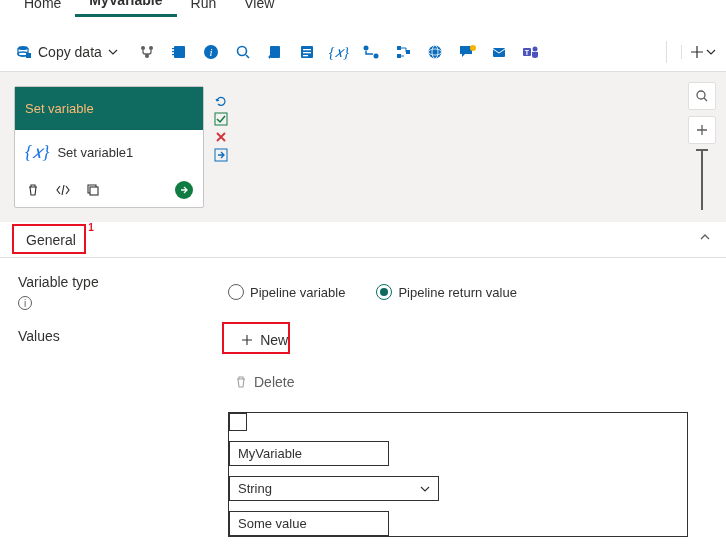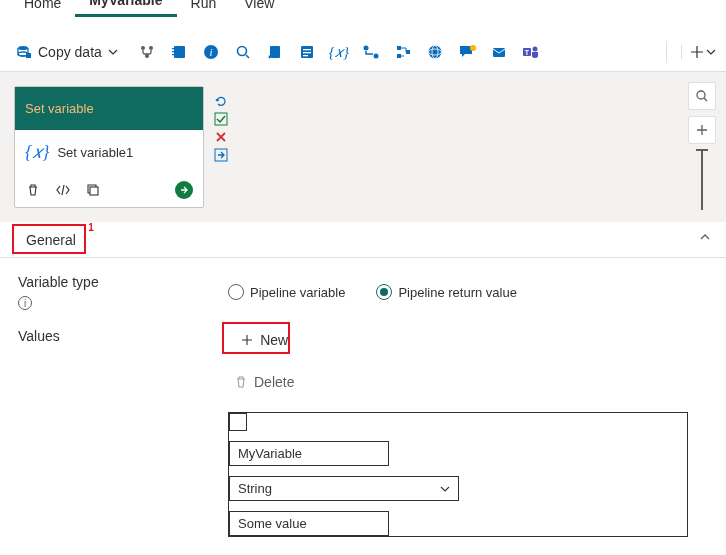--- a/index.html
+++ b/index.html
@@ -195,21 +195,21 @@
 
   .value-card {
     border:1px solid #323130; width:460px; margin-left:210px; margin-top:3px;
     display:flex; flex-direction:column; gap:10px;
   }
   .checkbox { width:18px;height:18px;border:1px solid #323130;cursor:pointer; }
   .text-input {
     border:1px solid #323130; padding:4px 8px; font-size:13px; width:160px;
   }
   .select-input {
-    border:1px solid #323130; padding:4px 8px; font-size:13px; width:230px;
+    border:1px solid #323130; padding:4px 8px; font-size:13px; width:210px;
     display:flex; justify-content:space-between; align-items:center; cursor:pointer;
   }
 
   svg { display:block; }
 </style>
 </head>
 <body>
 
 <div class="nav-tabs">
   <div class="nav-tab">Home</div>

